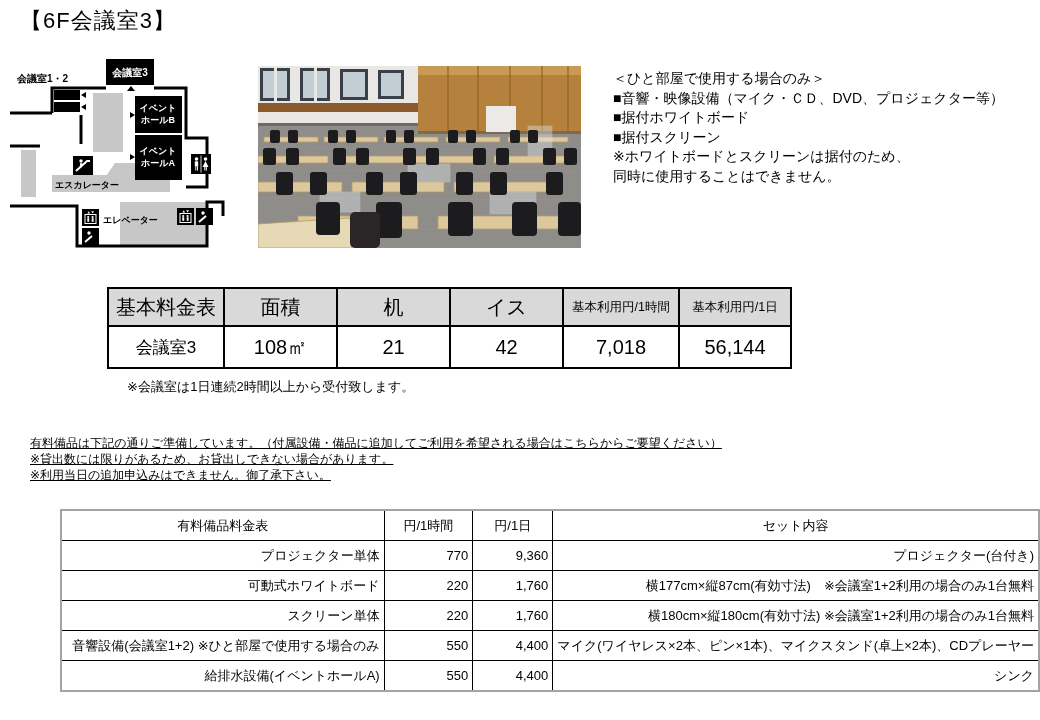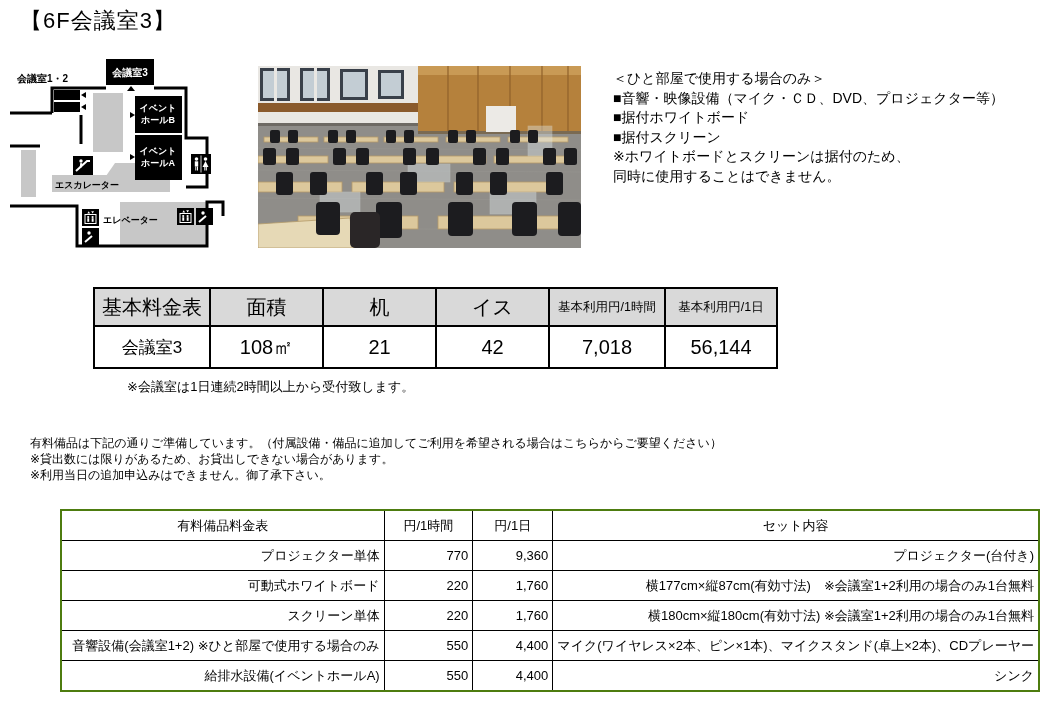--- a/index.html
+++ b/index.html
@@ -11,35 +11,35 @@
   
   .floormap{position:absolute;left:10px;top:58px;width:220px;height:190px;}
 
   
   .photo{position:absolute;left:258px;top:66px;width:323px;height:182px;}
 
   
   .free-equip{position:absolute;left:613px;top:69px;font-size:14px;line-height:19.5px;white-space:nowrap;}
 
   
-  .basic-wrap{position:absolute;left:93px;top:287px;}
+  .basic-wrap{position:absolute;left:107px;top:287px;}
   table{border-collapse:collapse;table-layout:fixed;}
   .basic th,.basic td{border:2px solid #000;text-align:center;padding:0;overflow:hidden;white-space:nowrap;}
   .basic thead th{background:#d9d9d9;height:36px;font-weight:normal;font-size:20px;}
   .basic thead th.small{font-size:12.5px;}
   .basic tbody td{height:40px;font-size:20px;background:#fff;}
   .basic tbody td.room{font-size:17px;}
 
   
   .price-notes{position:absolute;left:127px;top:378px;font-size:13px;line-height:17px;white-space:nowrap;}
-  .paid-notes{position:absolute;left:30px;top:435px;font-size:12px;line-height:16px;white-space:nowrap;}
+  .paid-notes{position:absolute;left:30px;top:435px;font-size:12px;line-height:16px;white-space:nowrap;text-decoration:underline;}
 
   
   .paid-wrap{position:absolute;left:28px;top:509px;}
-  .paid{border:2px solid #4d7c0f;margin-left:32px;}
+  .paid{border:2px solid #a3a3a3;margin-left:32px;}
   .paid th,.paid td{border:1px solid #000;font-size:13px;padding:0 4px;white-space:nowrap;overflow:hidden;}
   .paid thead th{height:29px;font-weight:normal;text-align:center;}
   .paid tbody td{height:29px;}
   .paid tbody td.num{text-align:right;}
   .paid tbody td.item,.paid tbody td.set{text-align:right;}
 
   svg text{font-family:"Liberation Sans","DejaVu Sans",sans-serif;}
 </style>
 </head>
 <body>

